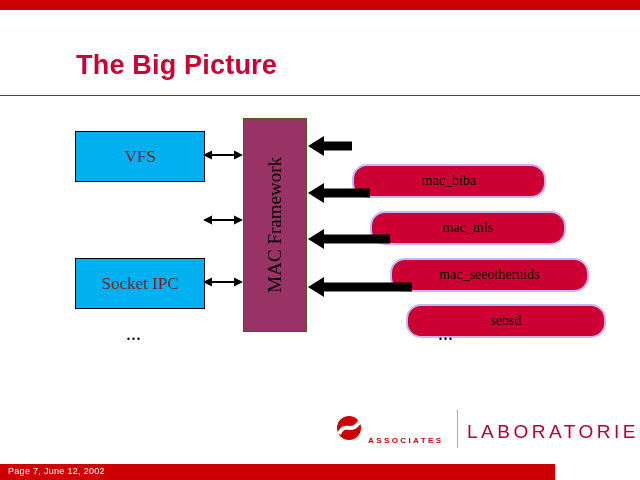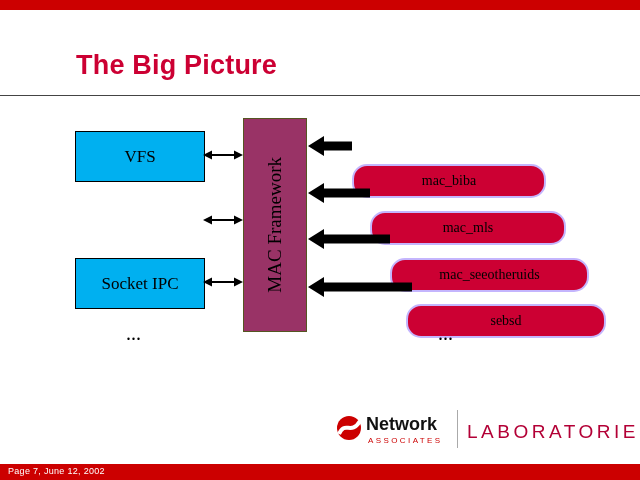--- a/index.html
+++ b/index.html
@@ -2,37 +2,37 @@
 <html style="--bar_red: #cc0000; --title_red: #cc0033; --box_cyan: #00b0f0; --framework_plum: #993366; --module_crimson: #cc0033; --labs_red: #b30036; --footer_text: #ffffff;"><head>
 <meta charset="utf-8">
 <style>
   html,body{margin:0;padding:0;background:#fff;}
   .slide{
     position:relative;width:640px;height:480px;background:#fff;overflow:hidden;
     font-family:"Liberation Sans",sans-serif;
   }
   .accent-bar{position:absolute;left:0;width:640px;background:var(--bar_red,#cc0000);}
   .accent-bar.top{top:0;height:10px;}
-  .footer-bar{position:absolute;left:0;bottom:0;width:640px;height:16px;background:var(--bar_red,#cc0000);}
+  .footer-bar{position:absolute;left:0;bottom:0;width:555px;height:16px;background:var(--bar_red,#cc0000);}
   .footer-text{
     position:absolute;left:8px;top:2px;color:var(--footer_text,#ffffff);
     font-size:9px;letter-spacing:.3px;
   }
   .title{
     position:absolute;left:44px;top:50px;color:var(--title_red,#cc0033);
     font-size:27px;font-weight:bold;letter-spacing:.2px;margin-left:32px;
   }
   .rule{position:absolute;left:0;top:95px;width:640px;height:0;border-top:1px solid #444;}
 
   
   .lbox{
     position:absolute;left:75px;width:128px;height:49px;
     background:var(--box_cyan,#00b0f0);border:1px solid #000;
     display:flex;align-items:center;justify-content:center;
-    font-family:"Liberation Serif",serif;font-size:17px;color:#000000;
+    font-family:"Liberation Serif",serif;font-size:17px;color:#7f1d1d;
   }
   
   .framework{
     position:absolute;left:243px;top:118px;width:62px;height:212px;
     background:var(--framework_plum,#993366);border:1px solid #552;
     display:flex;align-items:center;justify-content:center;
   }
   .fw-label{
     writing-mode:vertical-rl;transform:rotate(180deg);
     font-family:"Liberation Serif",serif;font-size:19px;color:#000;white-space:nowrap;
@@ -45,21 +45,21 @@
     font-family:"Liberation Serif",serif;font-size:14px;color:#000;margin-top:32px;
   }
   .ellipsis{
     position:absolute;font-family:"Liberation Serif",serif;font-size:20px;color:#000;
   }
   .arrows{position:absolute;left:0;top:0;width:640px;height:480px;pointer-events:none;}
 
   
   .logo-icon{position:absolute;left:336px;top:412px;}
   .logo-name{position:absolute;left:366px;top:414px;font-size:18px;font-weight:bold;color:#111;}
-  .logo-sub{position:absolute;left:368px;top:436px;font-size:8px;letter-spacing:2.4px;color:var(--bar_red,#cc0000);font-weight:normal;}
+  .logo-sub{position:absolute;left:368px;top:436px;font-size:8px;letter-spacing:2.4px;color:var(--bar_red,#cc0000);font-weight:bold;}
   .logo-divider{position:absolute;left:457px;top:410px;width:0;height:38px;border-left:1px solid #aaa;}
   .logo-labs{position:absolute;left:467px;top:421px;font-size:19px;letter-spacing:3.5px;color:var(--labs_red,#b30036);}
 </style>
 </head>
 <body>
 
 <div class="slide">
 
   <div class="accent-bar top"></div>
 
@@ -119,21 +119,20 @@
     </g>
     <g fill="#000">
       <polygon points="308,287 324,277 324,282.5 412,282.5 412,291.5 324,291.5 324,297"></polygon>
     </g>
   </svg>
 
   <svg class="logo-icon" width="27" height="32" viewBox="0 0 27 32">
     <circle cx="13" cy="16" r="12" fill="#cc0000"></circle>
     <path d="M3,22 C9,8 15,24 24,9" stroke="#ffffff" stroke-width="4" fill="none"></path>
   </svg>
-  <div class="logo-name">Network</div>
   <div class="logo-sub">ASSOCIATES</div>
   <div class="logo-divider"></div>
   <div class="logo-labs">LABORATORIES</div>
 
   <div class="footer-bar">
     <div class="footer-text">Page 7,  June 12, 2002</div>
   </div>
 
 </div>
 

